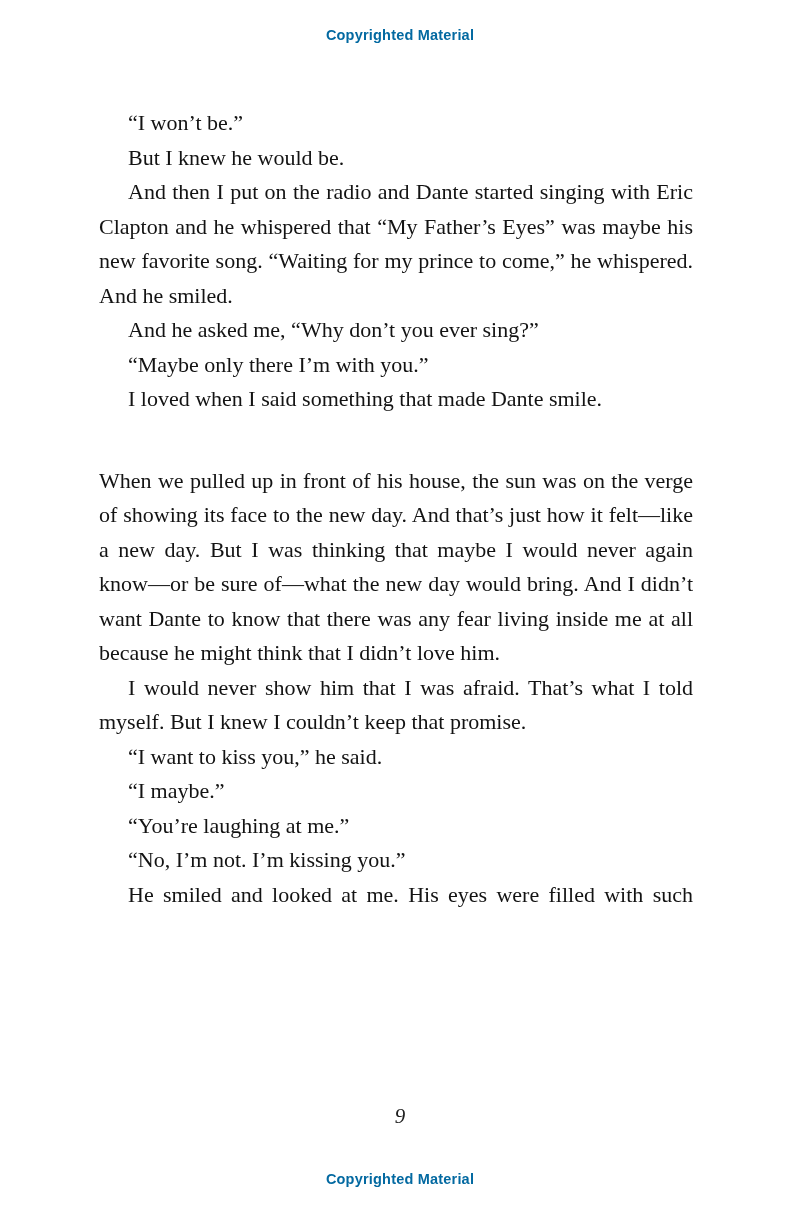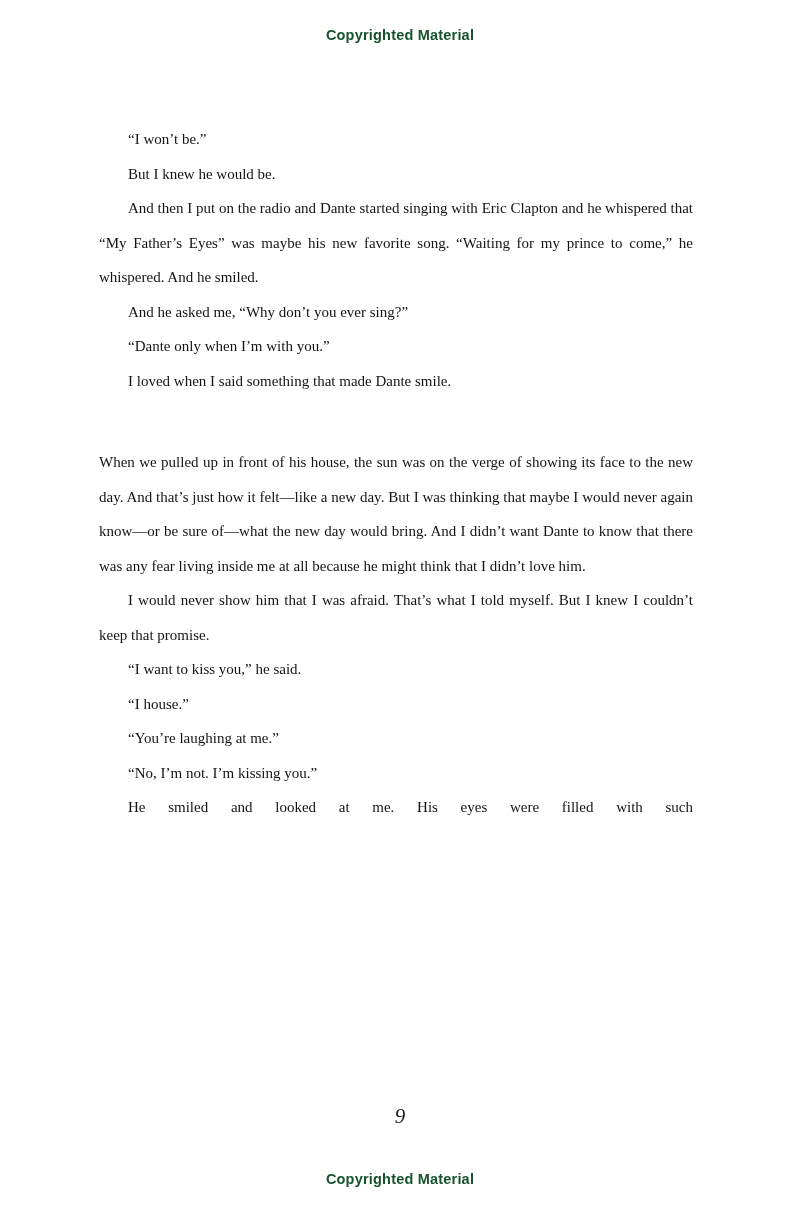--- a/index.html
+++ b/index.html
@@ -17,30 +17,30 @@
   }
   .notice {
     position: absolute;
     left: 0;
     width: 100%;
     text-align: center;
     font-family: "Liberation Sans", sans-serif;
     font-weight: 700;
     font-size: 14.5px;
     letter-spacing: 0.2px;
-    color: #14532d;
+    color: #0369a1;
   }
   .notice-top { top: 27px; }
   .notice-bottom { top: 1171px; }
   .body-text {
     position: absolute;
     left: 99px;
-    top: 122px;
+    top: 106px;
     width: 594px;
-    font-size: 15px;
+    font-size: 22px;
     line-height: 34.5px;
     color: #131313;
     text-align: justify;
   }
   .body-text p {
     margin: 0;
     padding: 0;
     text-indent: 29px;
   }
   .body-text p.no-indent { text-indent: 0; }
@@ -62,26 +62,26 @@
 
 <div class="page">
 
   <div class="notice notice-top">Copyrighted Material</div>
 
   <div class="body-text">
       <p>“I won’t be.”</p>
       <p>But I knew he would be.</p>
       <p>And then I put on the radio and Dante started singing with Eric Clapton and he whispered that “My Father’s Eyes” was maybe his new favorite song. “Waiting for my prince to come,” he whispered. And he smiled.</p>
       <p>And he asked me, “Why don’t you ever sing?”</p>
-      <p>“Dante only when I’m with you.”</p>
+      <p>“Maybe only there I’m with you.”</p>
       <p>I loved when I said something that made Dante smile.</p>
       <p class="no-indent section-start">When we pulled up in front of his house, the sun was on the verge of showing its face to the new day. And that’s just how it felt—like a new day. But I was thinking that maybe I would never again know—or be sure of—what the new day would bring. And I didn’t want Dante to know that there was any fear living inside me at all because he might think that I didn’t love him.</p>
       <p>I would never show him that I was afraid. That’s what I told myself. But I knew I couldn’t keep that promise.</p>
       <p>“I want to kiss you,” he said.</p>
-      <p>“I house.”</p>
+      <p>“I maybe.”</p>
       <p>“You’re laughing at me.”</p>
       <p>“No, I’m not. I’m kissing you.”</p>
       <p class="justify-last">He smiled and looked at me. His eyes were filled with such</p>
     </div>
 
   <div class="page-number">9</div>
 
   <div class="notice notice-bottom">Copyrighted Material</div>
 
 </div>

